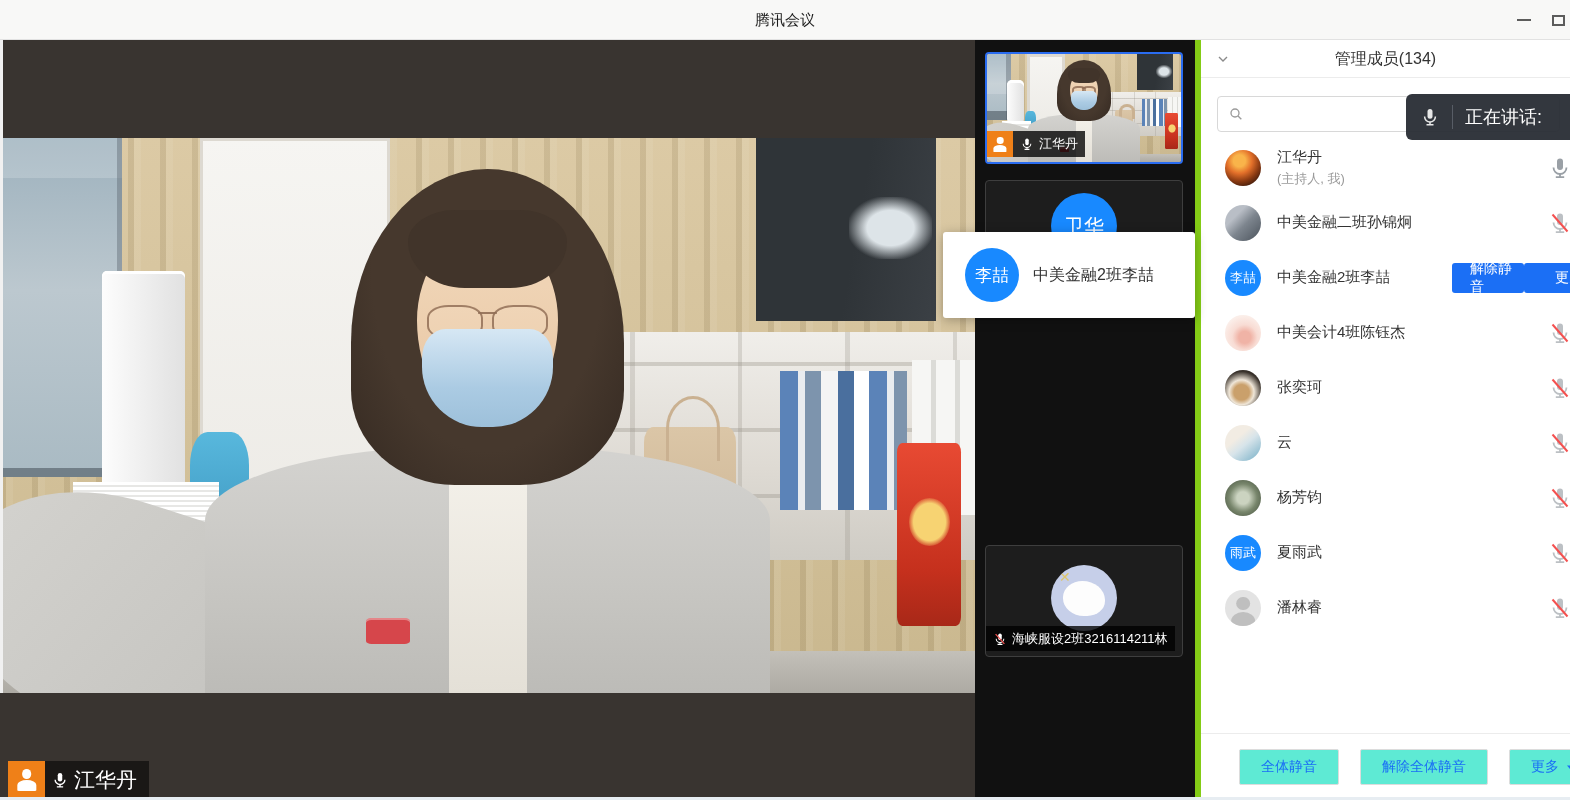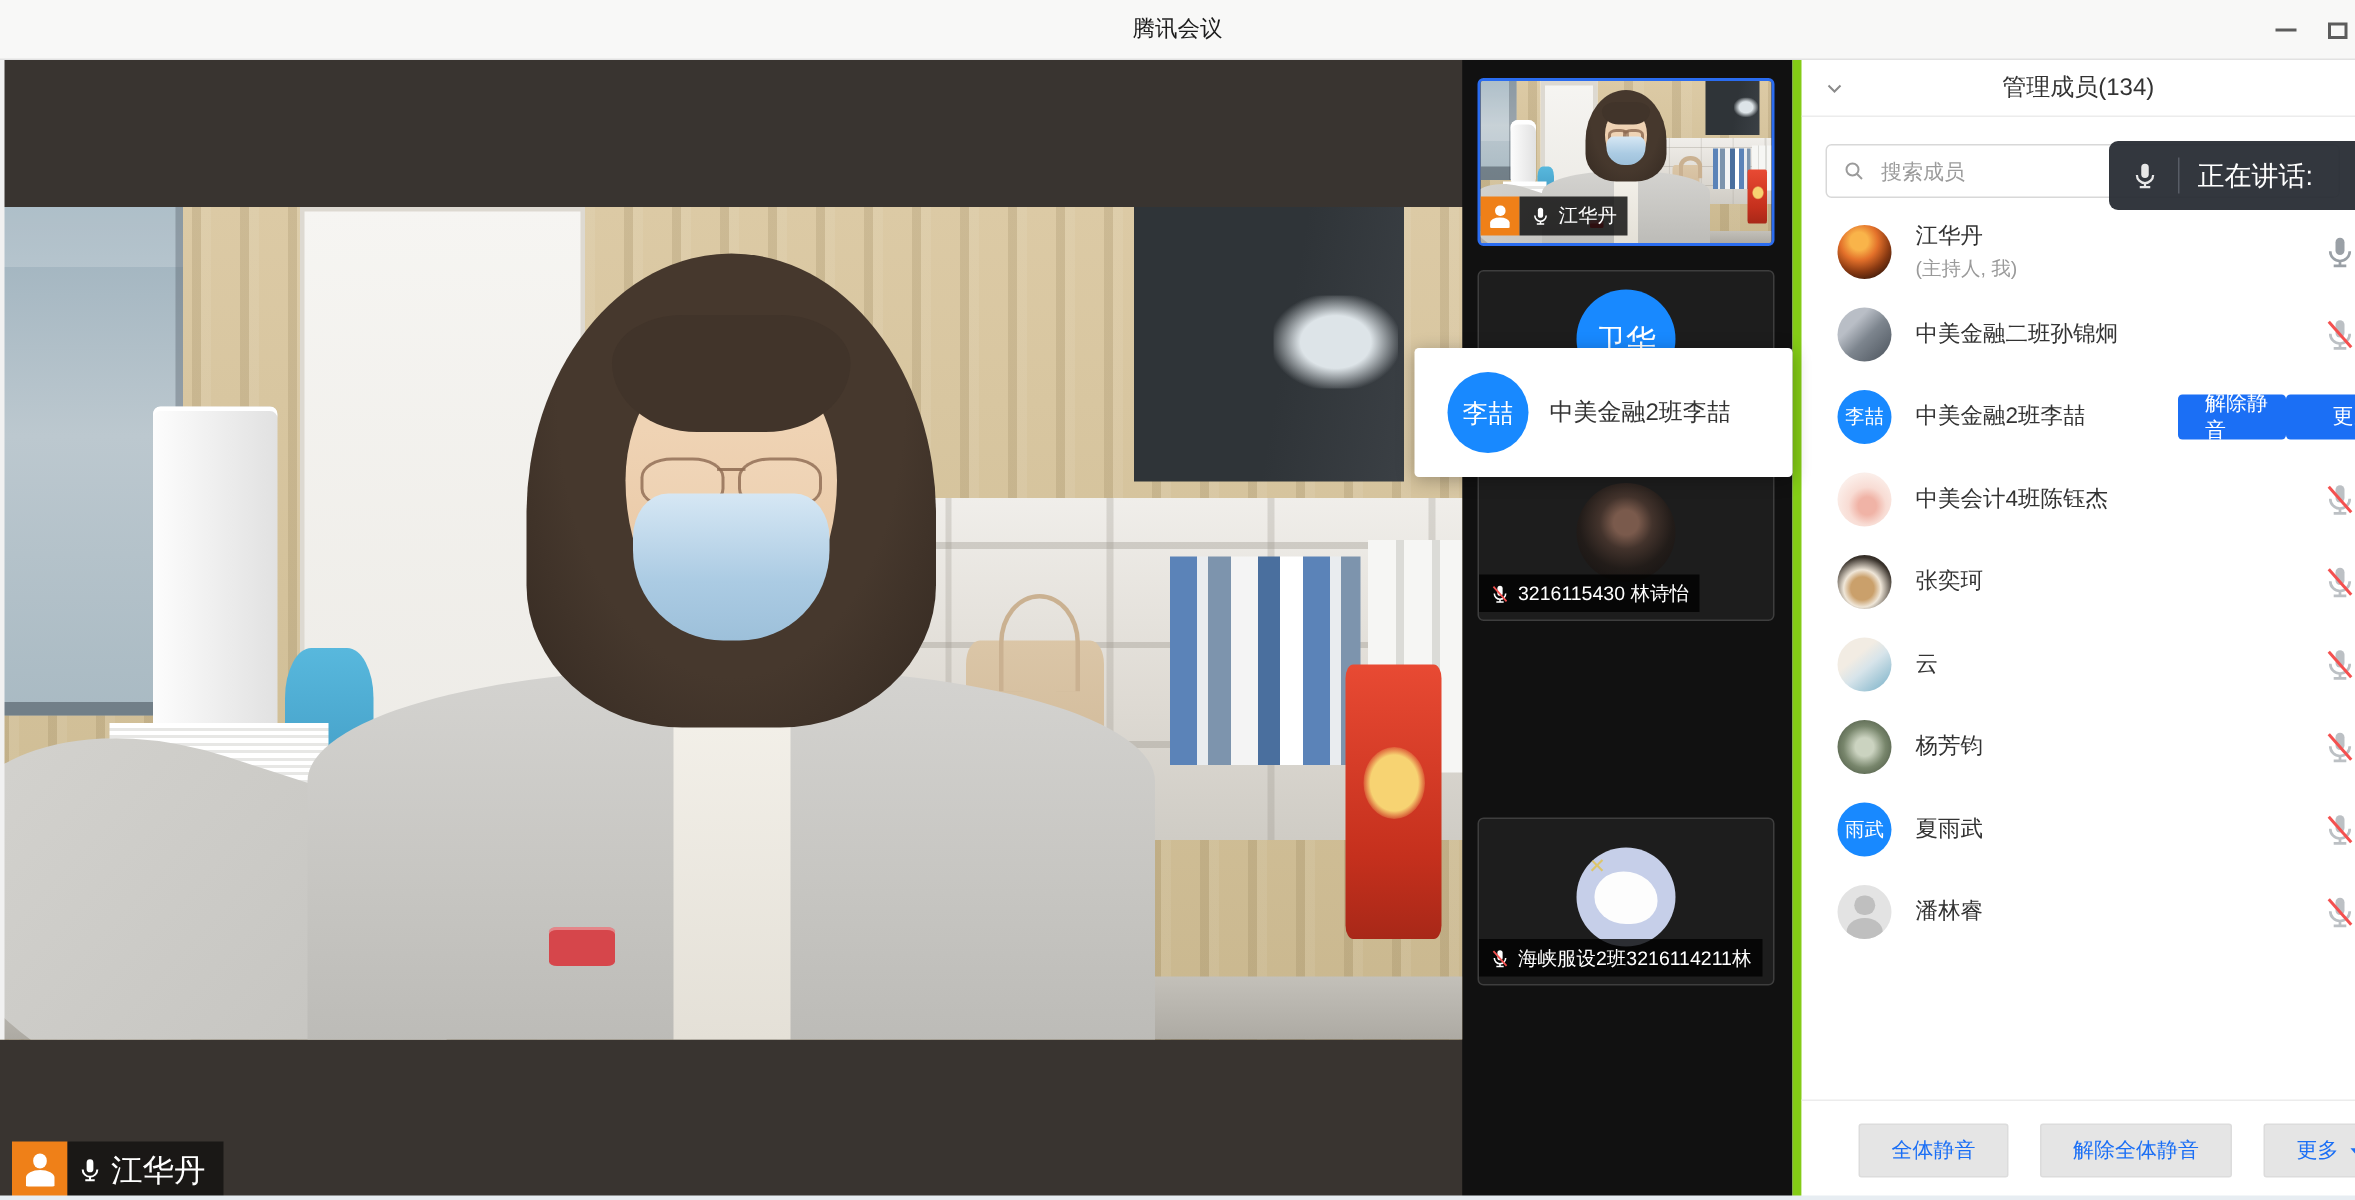--- a/index.html
+++ b/index.html
@@ -161,21 +161,21 @@
   .row-mic{position:absolute;right:-2px;top:50%;transform:translateY(-50%);width:24px;height:24px;}
   .mic-on{color:#9aa0a6;}
   .mic-muted{color:#bcc0c4;}
   .act-btn{position:absolute;top:50%;transform:translateY(-50%);width:72px;height:30px;background:#1b6ff5;
       color:#fff;font-size:14px;border-radius:3px;display:flex;align-items:center;justify-content:center;padding-left:18px;}
   .act-unmute{right:46px;}
   .act-more{right:-26px;}
 
   .panel-footer{position:absolute;left:0;right:0;bottom:0;height:67px;background:#fff;
       border-top:1px solid #ececec;display:flex;align-items:center;padding-left:38px;gap:21px;z-index:5;}
-  .f-btn{height:36px;padding:0 21px;border:1px solid #dcdcdc;border-radius:2px;background:#e5e5e5;
+  .f-btn{height:36px;padding:0 21px;border:1px solid #dcdcdc;border-radius:2px;background:#5eead4;
       color:#1b6ff5;font-size:14px;display:flex;align-items:center;gap:5px;white-space:nowrap;text-align:center;}
 
   
   .tooltip-card{position:absolute;left:943px;top:232px;width:252px;height:86px;background:#fff;
       border-radius:3px;box-shadow:0 2px 12px rgba(0,0,0,.28);z-index:10;
       display:flex;align-items:center;gap:14px;padding-left:22px;}
   .tooltip-card .tc-avatar{width:54px;height:54px;border-radius:50%;background:#1889ff;color:#fff;
       display:flex;align-items:center;justify-content:center;font-size:17px;flex:none;}
   .tooltip-card .tc-text{font-size:16px;color:#333;white-space:nowrap;}
 
@@ -294,36 +294,20 @@
             </span>
           <span>江华丹</span>
         </div>
       </div>
     </div>
 
     <div class="thumb" style="top:140px">
       <div class="thumb-avatar pos-high">卫华</div>
     </div>
 
-    <div class="thumb" style="top:262px">
-      <div class="thumb-avatar tav-sunglasses"></div>
-      <div class="thumb-label">
-          <div class="lbl-body">
-        <span class="icon i14" style="color:#fff">
-              <svg viewBox="0 0 24 24" fill="none">
-                <rect x="9" y="2.5" width="6" height="11.5" rx="3" fill="currentColor"></rect>
-                <path d="M5.5 11.5a6.5 6.5 0 0 0 13 0" stroke="currentColor" stroke-width="1.8" fill="none"></path>
-                <path d="M12 18v3.2M7.8 21.2h8.4" stroke="currentColor" stroke-width="1.8"></path>
-                <path d="M4.5 3.5 19.5 20.5" stroke="#F4504F" stroke-width="2"></path>
-              </svg>
-            </span>
-        <span>3216115430 林诗怡</span>
-      </div>
-        </div>
-    </div>
 
 
     <div class="thumb" style="top:505px">
       <div class="thumb-avatar tav-goat"></div>
       <div class="thumb-label" style="max-width:198px">
           <div class="lbl-body" style="max-width:196px">
         <span class="icon i14" style="color:#fff;flex:none">
               <svg viewBox="0 0 24 24" fill="none">
                 <rect x="9" y="2.5" width="6" height="11.5" rx="3" fill="currentColor"></rect>
                 <path d="M5.5 11.5a6.5 6.5 0 0 0 13 0" stroke="currentColor" stroke-width="1.8" fill="none"></path>
@@ -348,21 +332,20 @@
       <div class="panel-title">管理成员(134)</div>
     </div>
 
     <div class="search-wrap">
       <span class="icon i16">
           <svg viewBox="0 0 24 24" fill="none" stroke="currentColor" stroke-width="2">
             <circle cx="10.5" cy="10.5" r="6"></circle>
             <path d="M15 15l5 5"></path>
           </svg>
         </span>
-      <input type="text" placeholder="搜索成员" style="">
     </div>
 
     <div class="toast">
       <span class="icon i20">
           <svg viewBox="0 0 24 24" fill="none">
             <rect x="9" y="2.5" width="6" height="11.5" rx="3" fill="currentColor"></rect>
             <path d="M5.5 11.5a6.5 6.5 0 0 0 13 0" stroke="currentColor" stroke-width="1.8" fill="none"></path>
             <path d="M12 18v3.2M7.8 21.2h8.4" stroke="currentColor" stroke-width="1.8"></path>
           </svg>
         </span>

